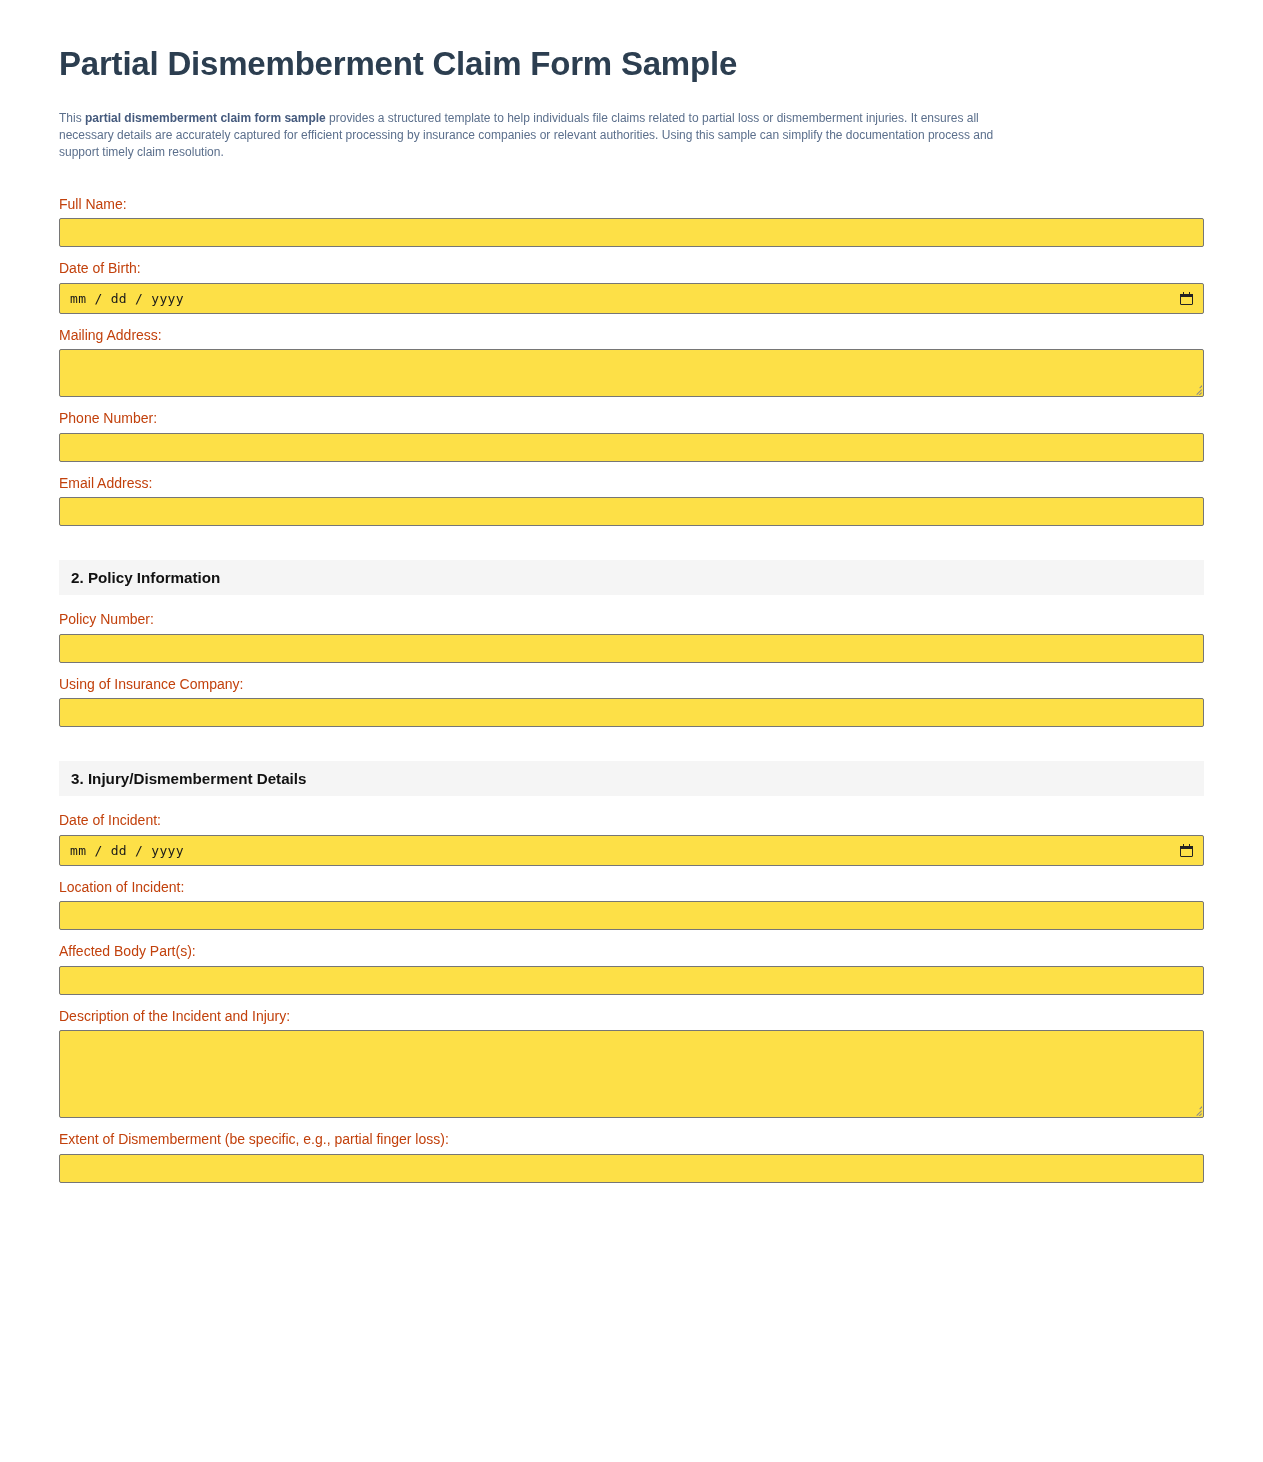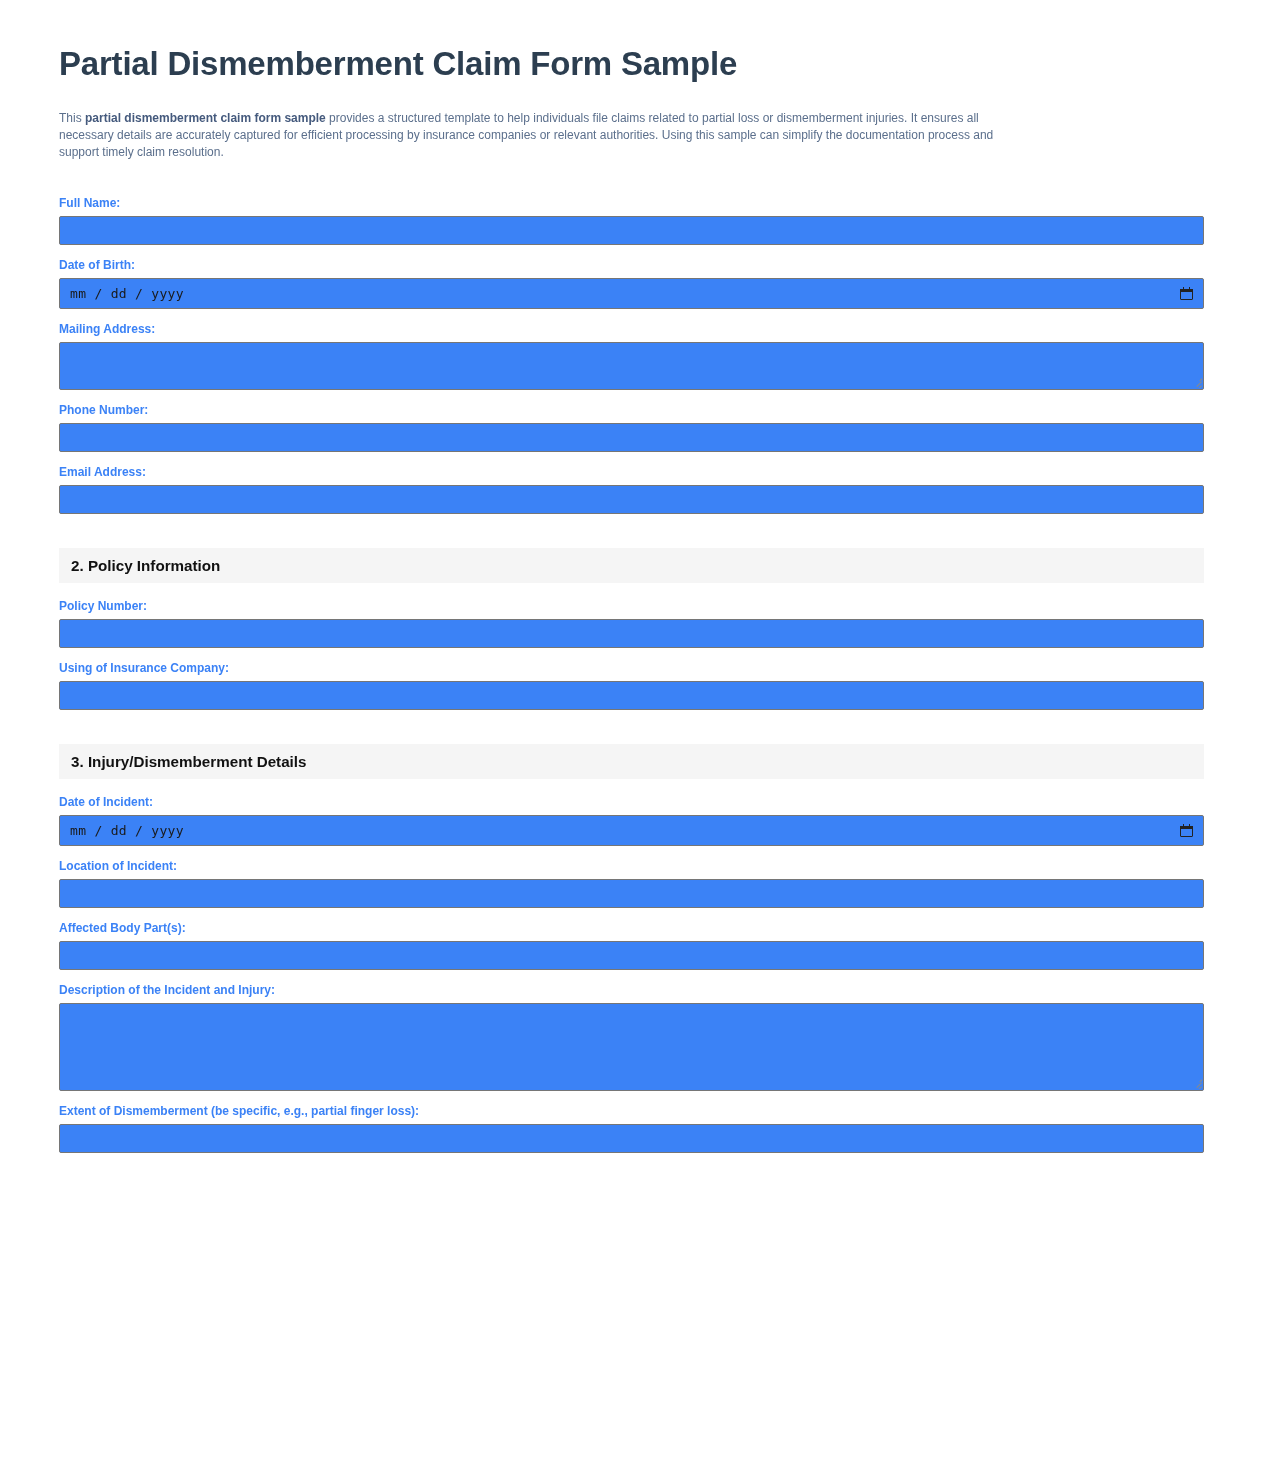--- a/index.html
+++ b/index.html
@@ -65,36 +65,36 @@
 
   .field {
     margin-bottom: 13px;
   }
   .field:last-child {
     margin-bottom: 0;
   }
 
   .field-label {
     display: block;
-    font-size: 12px;
-    font-weight: bold;
-    color: #3b82f6;
+    font-size: 14px;
+    font-weight: normal;
+    color: #c2410c;
     margin-bottom: 5px;
     line-height: 1.25;
   }
 
   .text-input,
   .textarea-input,
   .date-input {
     box-sizing: border-box;
     width: 1145px;
     font-family: "Liberation Sans", sans-serif;
     font-size: 14px;
     color: #000000;
-    background: #3b82f6;
+    background: #fde047;
     border: 1px solid #767676;
     border-radius: 2px;
     padding: 2px 6px;
     outline: none;
     display: block;
   }
 
   .text-input {
     height: 29px;
   }

